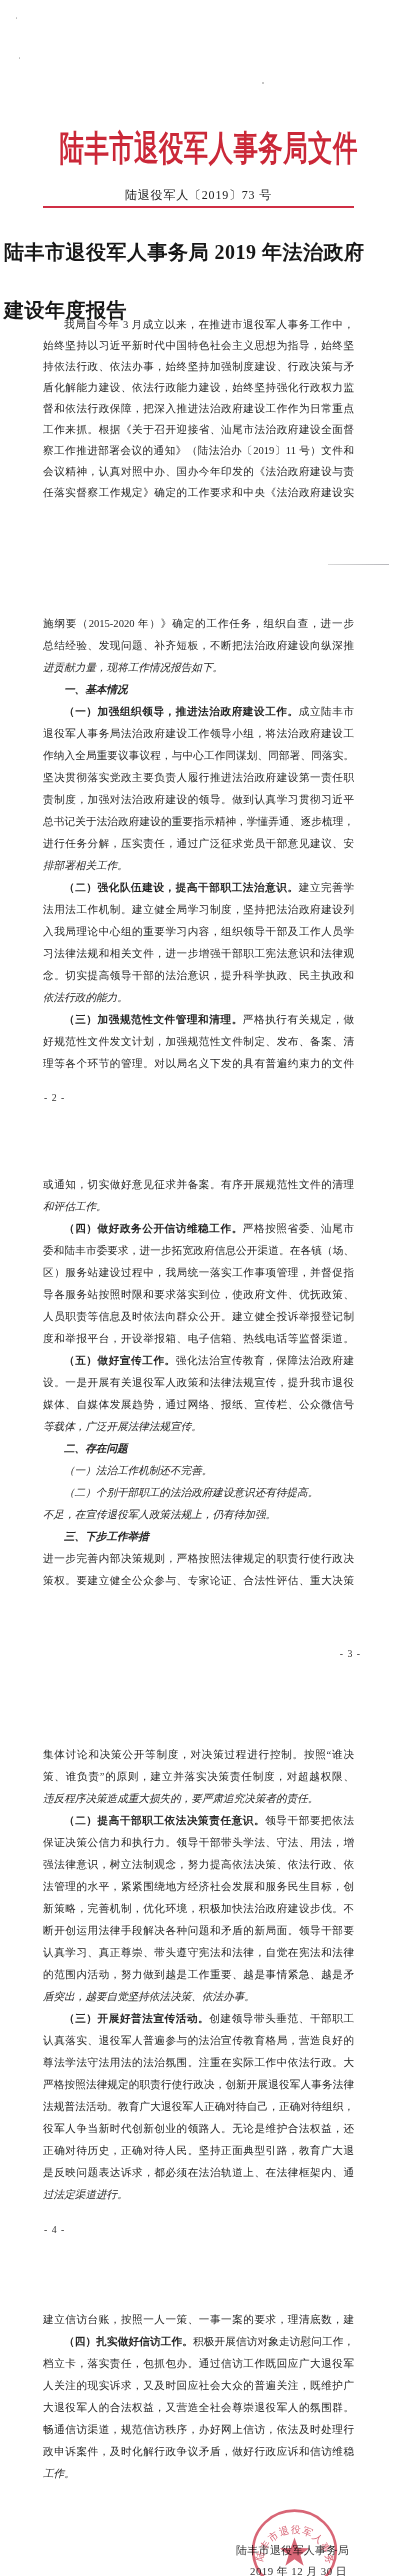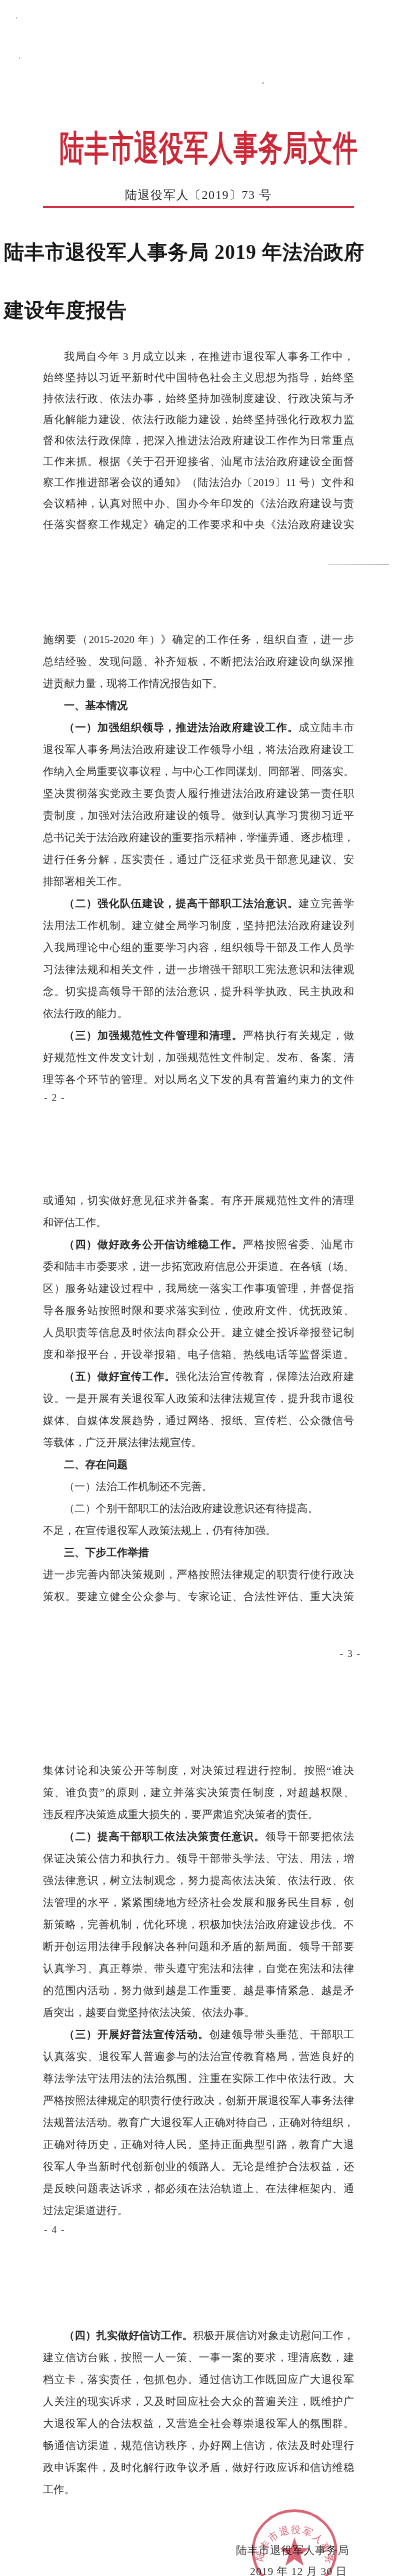--- a/index.html
+++ b/index.html
@@ -22,27 +22,27 @@
   .red-rule{
     position:absolute;top:206px;left:43px;width:311px;height:2.1px;
     background:#d02f45;
   }
   .doc-title{position:absolute;left:4px;width:397px;
     font-size:20px;font-weight:bold;color:#171717;letter-spacing:0.5px;}
   .doc-title.l1{top:239px;}
   .doc-title.l2{top:267px;margin-top:30px;}
   
   .textblock{position:absolute;left:43px;width:311px;}
-  .lh1{line-height:21px;margin-top:32px;}
-  .lh2{line-height:22px;margin-top:16px;}
+  .lh1{line-height:21px;}
+  .lh2{line-height:22px;}
   .bodyline{
     font-size:10.6px;color:#262626;
     text-align:justify;text-align-last:justify;
   }
-  .bodyline.short{text-align-last:left;}
+  .bodyline.short{text-align-last:left;font-style:italic;}
   .bodyline.ind{text-indent:21px;}
   .bodyline .b{font-weight:bold;}
   
   .pageno{position:absolute;font-size:9.8px;color:#333;letter-spacing:1px;}
   .pn-left{left:44px;}
   .pn-right{right:36px;}
   
   .sig-org{position:absolute;top:2543px;left:236px;font-size:11px;color:#333;letter-spacing:0.3px;z-index:1;}
   .sig-date{position:absolute;top:2565px;left:250px;font-size:10.8px;color:#333;letter-spacing:0.5px;z-index:1;}
   .seal{position:absolute;top:2507px;left:250px;width:89px;height:87px;
@@ -207,35 +207,35 @@
       <div class="bodyline ind"><span class="b">（三）开展好普法宣传活动。</span><span class="t">创建领导带头垂范、干部职工</span></div>
 
       <div class="bodyline"><span class="b"></span><span class="t">认真落实、退役军人普遍参与的法治宣传教育格局，营造良好的</span></div>
 
       <div class="bodyline"><span class="b"></span><span class="t">尊法学法守法用法的法治氛围。注重在实际工作中依法行政。大</span></div>
 
       <div class="bodyline"><span class="b"></span><span class="t">严格按照法律规定的职责行使行政决，创新开展退役军人事务法律</span></div>
 
       <div class="bodyline"><span class="b"></span><span class="t">法规普法活动。教育广大退役军人正确对待自己，正确对待组织，</span></div>
 
+      <div class="bodyline"><span class="b"></span><span class="t">役军人争当新时代创新创业的领路人。无论是维护合法权益，还</span></div>
+
       <div class="bodyline"><span class="b"></span><span class="t">正确对待历史，正确对待人民。坚持正面典型引路，教育广大退</span></div>
 
-      <div class="bodyline"><span class="b"></span><span class="t">役军人争当新时代创新创业的领路人。无论是维护合法权益，还</span></div>
-
       <div class="bodyline"><span class="b"></span><span class="t">是反映问题表达诉求，都必须在法治轨道上、在法律框架内、通</span></div>
 
       <div class="bodyline short"><span class="b"></span><span class="t">过法定渠道进行。</span></div>
     </div>
   <div class="pageno pn-left" style="top:2224px;">- 4 -</div>
 
   <div class="textblock lh2" style="top:2309px;">
 
+      <div class="bodyline"><span class="b"></span><span class="t">建立信访台账，按照一人一策、一事一案的要求，理清底数，建</span></div>
+
       <div class="bodyline ind"><span class="b">（四）扎实做好信访工作。</span><span class="t">积极开展信访对象走访慰问工作，</span></div>
-
-      <div class="bodyline"><span class="b"></span><span class="t">建立信访台账，按照一人一策、一事一案的要求，理清底数，建</span></div>
 
       <div class="bodyline"><span class="b"></span><span class="t">档立卡，落实责任，包抓包办。通过信访工作既回应广大退役军</span></div>
 
       <div class="bodyline"><span class="b"></span><span class="t">人关注的现实诉求，又及时回应社会大众的普遍关注，既维护广</span></div>
 
       <div class="bodyline"><span class="b"></span><span class="t">大退役军人的合法权益，又营造全社会尊崇退役军人的氛围群。</span></div>
 
       <div class="bodyline"><span class="b"></span><span class="t">畅通信访渠道，规范信访秩序，办好网上信访，依法及时处理行</span></div>
 
       <div class="bodyline"><span class="b"></span><span class="t">政申诉案件，及时化解行政争议矛盾，做好行政应诉和信访维稳</span></div>

